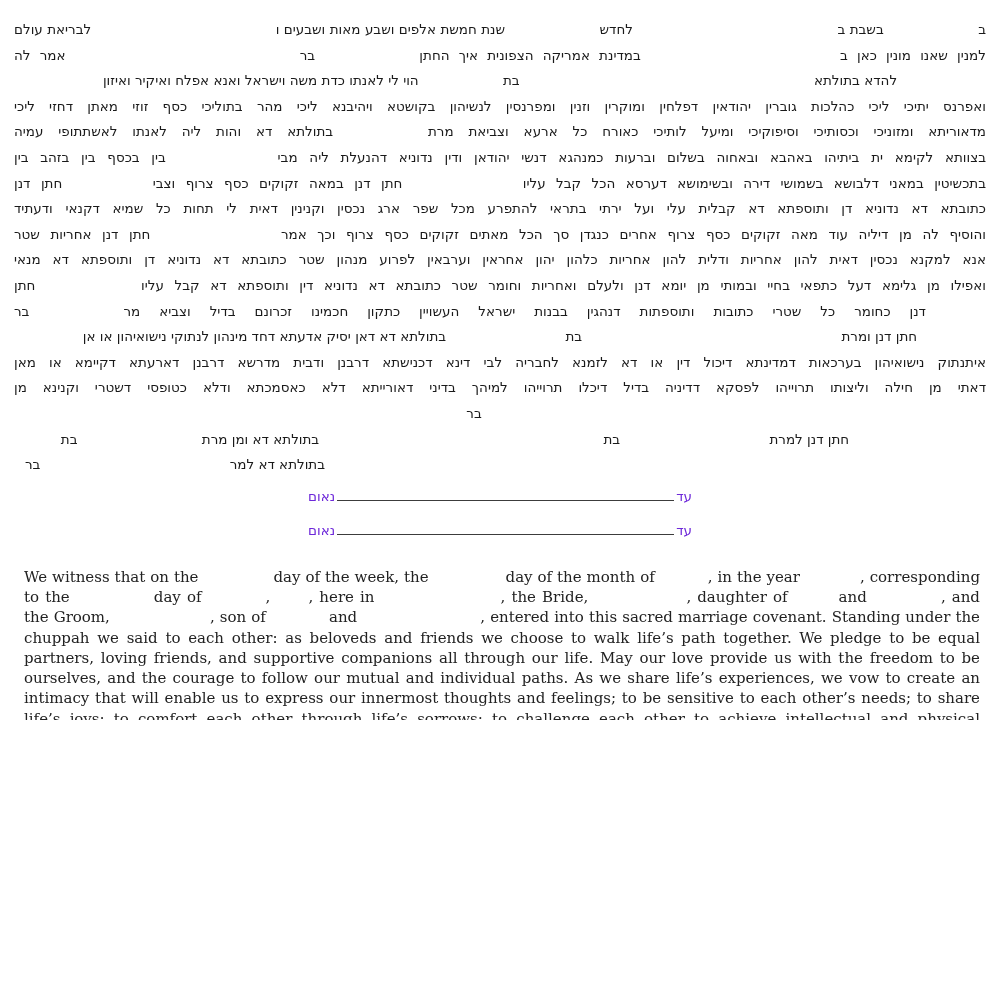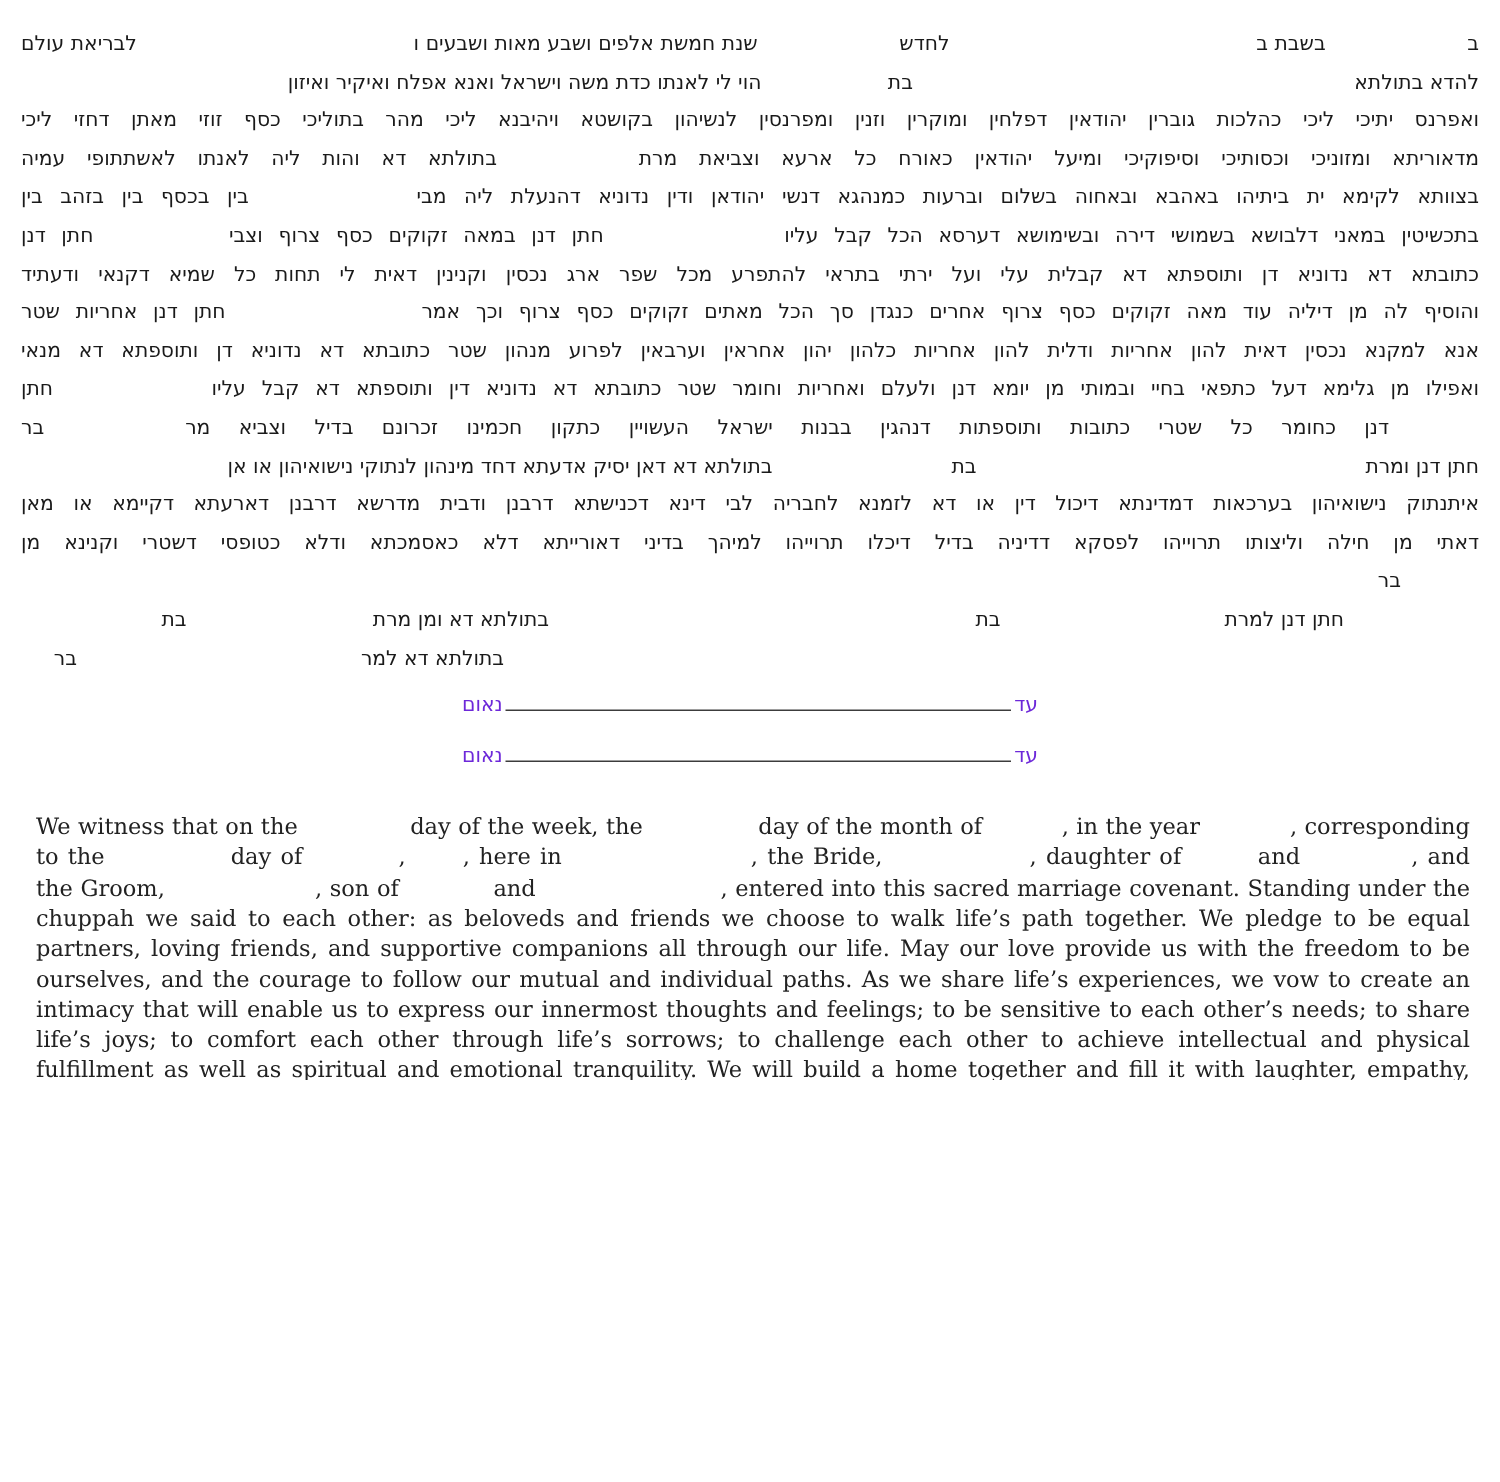--- a/index.html
+++ b/index.html
@@ -14,21 +14,21 @@
   
   .heb {
     direction:rtl;
     padding:17px 14px 0 14px;
   }
   .heb-line {
     font-family:"DejaVu Serif","DejaVu Sans",serif;
     font-size:13.5px;
     line-height:25.6px;
     height:25.6px;
-    text-align:right;
+    text-align:center;
     color:#1a1a1a;
   }
   .heb-line.justify {
     text-align:justify;
     text-align-last:justify;
   }
   .gap { display:inline-block; height:2px; }
   
   .witness { margin-top:10px; direction:ltr; }
   .witness-row {
@@ -71,23 +71,24 @@
     color:#1a1a1a;
     text-align:center;
   }
 </style>
 </head>
 <body>
 
 <div class="page">
   <div class="heb">
       <div class="heb-line justify"><span>ב</span> <span class="gap" style="width: 90px;"></span><span>בשבת ב</span> <span class="gap" style="width: 200px;"></span><span>לחדש</span> <span class="gap" style="width: 90px;"></span><span>שנת חמשת אלפים ושבע מאות ושבעים ו</span> <span class="gap" style="width: 180px;"></span><span>לבריאת עולם</span> </div>
+      <div class="heb-line justify"><span>למנין שאנו מונין כאן ב</span> <span class="gap" style="width: 190px;"></span><span>במדינת אמריקה הצפונית איך החתן</span> <span class="gap" style="width: 95px;"></span><span>בר</span> <span class="gap" style="width: 225px;"></span><span>אמר לה</span> </div>
       <div class="heb-line"><span>להדא בתולתא</span> <span class="gap" style="width: 290px;"></span><span>בת</span> <span class="gap" style="width: 80px;"></span><span>הוי לי לאנתו כדת משה וישראל ואנא אפלח ואיקיר ואיזון</span> </div>
       <div class="heb-line justify"><span>ואפרנס יתיכי ליכי כהלכות גוברין יהודאין דפלחין ומוקרין וזנין ומפרנסין לנשיהון בקושטא ויהיבנא ליכי מהר בתוליכי כסף זוזי מאתן דחזי ליכי</span> </div>
-      <div class="heb-line justify"><span>מדאוריתא ומזוניכי וכסותיכי וסיפוקיכי ומיעל יהודאין כאורח כל ארעא וצביאת מרת</span> <span class="gap" style="width: 80px;"></span><span>בתולתא דא והות ליה לאנתו לאשתתופי עמיה</span> </div>
+      <div class="heb-line justify"><span>מדאוריתא ומזוניכי וכסותיכי וסיפוקיכי ומיעל לותיכי כאורח כל ארעא וצביאת מרת</span> <span class="gap" style="width: 80px;"></span><span>בתולתא דא והות ליה לאנתו לאשתתופי עמיה</span> </div>
       <div class="heb-line justify"><span>בצוותא לקימא ית ביתיהו באהבא ובאחוה בשלום וברעות כמנהגא דנשי יהודאן ודין נדוניא דהנעלת ליה מבי</span> <span class="gap" style="width: 100px;"></span><span>בין בכסף בין בזהב בין</span> </div>
       <div class="heb-line justify"><span>בתכשיטין במאני דלבושא בשמושי דירה ובשימושא דערסא הכל קבל עליו</span> <span class="gap" style="width: 110px;"></span><span>חתן דנן במאה זקוקים כסף צרוף וצבי</span> <span class="gap" style="width: 80px;"></span><span>חתן דנן</span> </div>
       <div class="heb-line justify"><span>כתובתא דא נדוניא דן ותוספתא דא קבלית עלי ועל ירתי בתראי להתפרע מכל שפר ארג נכסין וקנינין דאית לי תחות כל שמיא דקנאי ודעתיד</span> </div>
       <div class="heb-line justify"><span>והוסיף לה מן דיליה עוד מאה זקוקים כסף צרוף אחרים כנגדן סך הכל מאתים זקוקים כסף צרוף וכך אמר</span> <span class="gap" style="width: 120px;"></span><span>חתן דנן אחריות שטר</span> </div>
       <div class="heb-line justify"><span>אנא למקנא נכסין דאית להון אחריות ודלית להון אחריות כלהון יהון אחראין וערבאין לפרוע מנהון שטר כתובתא דא נדוניא דן ותוספתא דא מנאי</span> </div>
       <div class="heb-line justify"><span>ואפילו מן גלימא דעל כתפאי בחיי ובמותי מן יומא דנן ולעלם ואחריות וחומר שטר כתובתא דא נדוניא דין ותוספתא דא קבל עליו</span> <span class="gap" style="width: 95px;"></span><span>חתן</span> </div>
       <div class="heb-line justify"><span class="gap" style="width: 60px;"></span><span>דנן כחומר כל שטרי כתובות ותוספתות דנהגין בבנות ישראל העשויין כתקון חכמינו זכרונם בדיל וצביא מר</span> <span class="gap" style="width: 75px;"></span><span>בר</span> </div>
       <div class="heb-line"><span>חתן דנן ומרת</span> <span class="gap" style="width: 255px;"></span><span>בת</span> <span class="gap" style="width: 115px;"></span><span>בתולתא דא דאן יסיק אדעתא דחד מינהון לנתוקי נישואיהון או אן</span> </div>
       <div class="heb-line justify"><span>איתנתוק נישואיהון בערכאות דמדינתא דיכול דין או דא לזמנא לחבריה לבי דינא דכנישתא דרבנן ודבית מדרשא דרבנן דארעתא דקיימא או מאן</span> </div>
       <div class="heb-line justify"><span>דאתי מן חילה וליצותו תרוייהו לפסקא דדיניה בדיל דיכלו תרוייהו למיהך בדיני דאורייתא דלא כאסמכתא ודלא כטופסי דשטרי וקנינא מן</span> </div>

